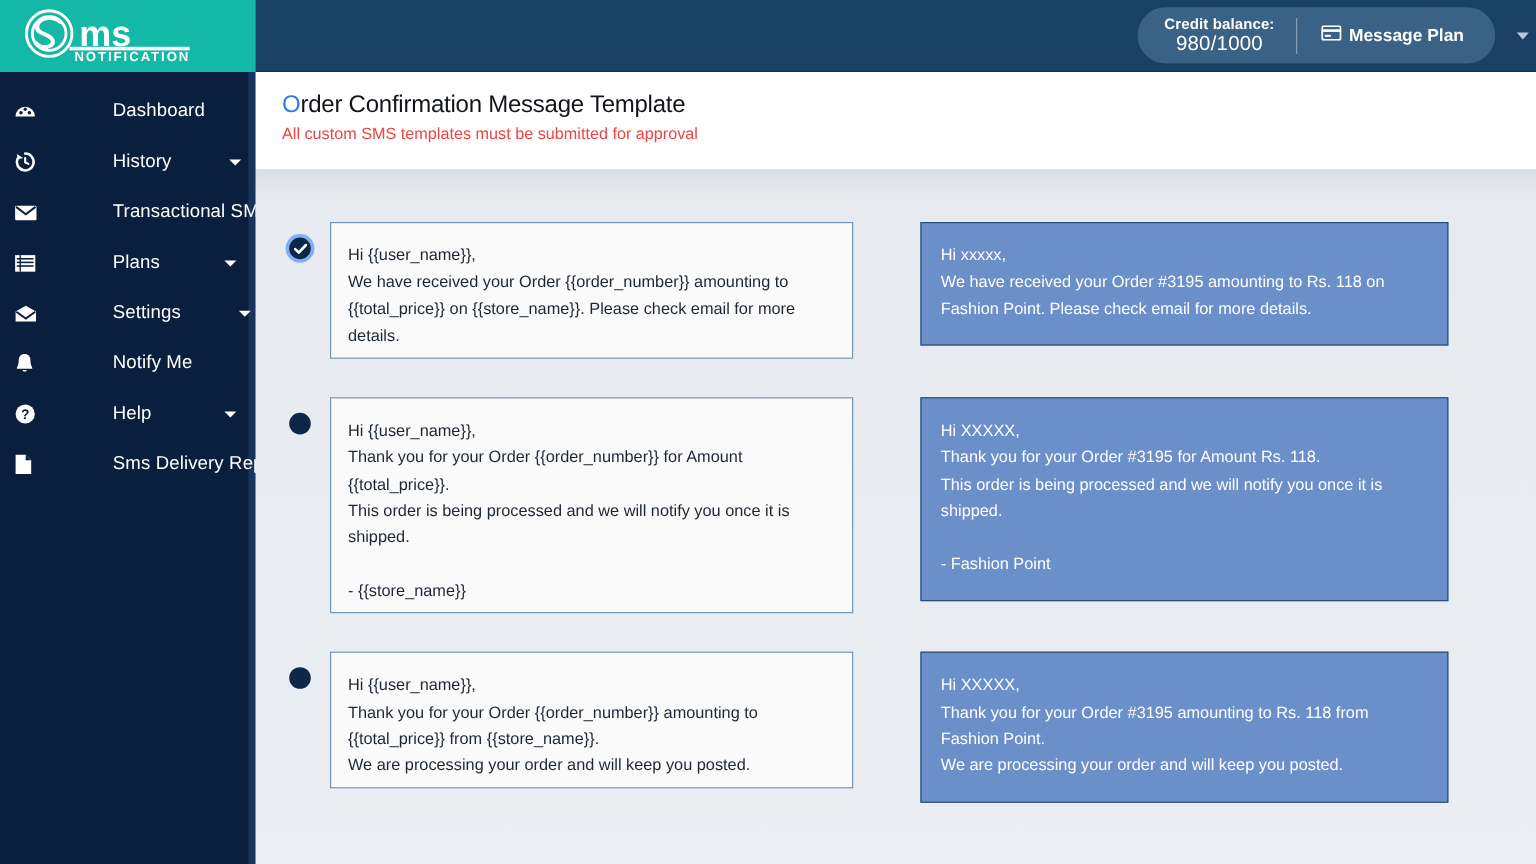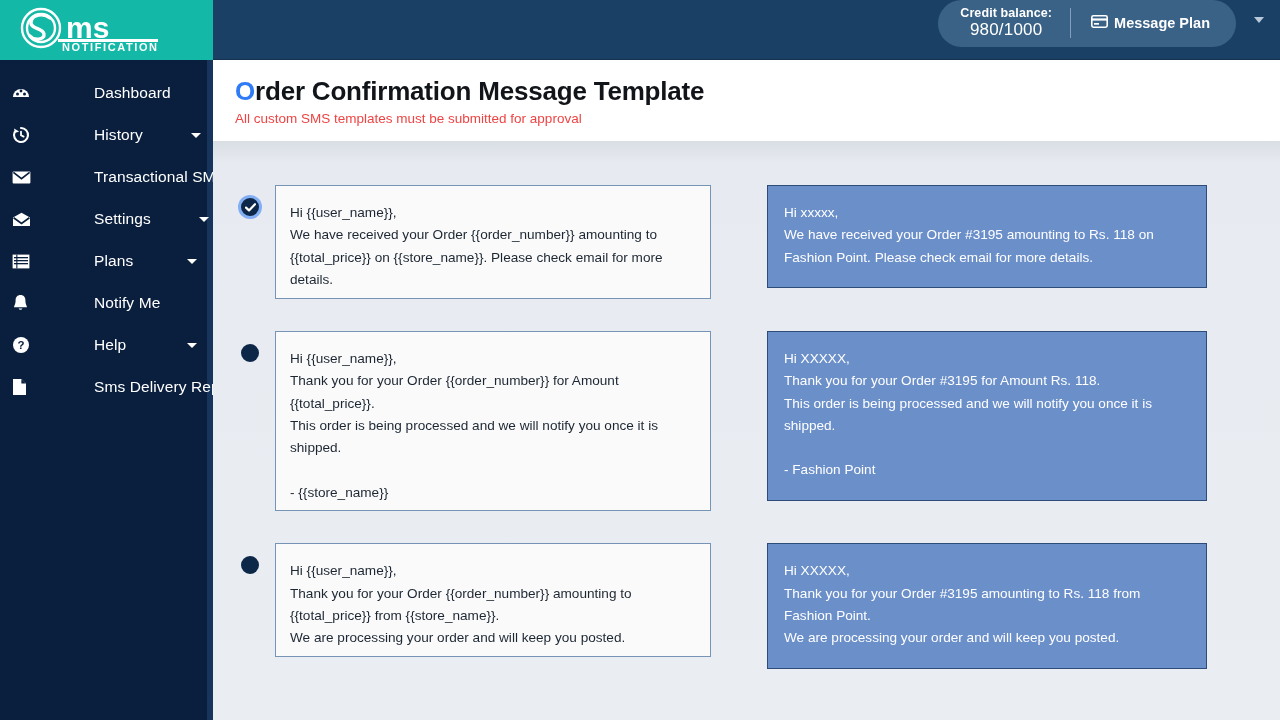--- a/index.html
+++ b/index.html
@@ -17,22 +17,22 @@
     border-bottom:1px solid #14314f;
   }
   .logo-zone {
     width:213px; height:60px; background:#14b8a6;
     display:flex; align-items:center; padding-left:14px;
   }
   .logo { display:flex; align-items:flex-end; }
   .logo svg { display:block; }
 
   .topbar-right {
-    margin-left:auto; display:flex; 
-    padding-right:10px; height:60px;
+    margin-left:auto; display:flex; align-items:center;
+    height:60px;
   }
   .credit-pill {
     display:flex; align-items:center; height:47px;
     background:#3a6186; border-radius:24px; overflow:hidden;
   }
   .credit-block {
     padding:0 18px 0 22px; text-align:center; color:#ffffff;
     line-height:1.12;
   }
   .credit-label { font-size:12.5px; font-weight:700; letter-spacing:.1px; }
@@ -78,21 +78,21 @@
     border-left:5px solid transparent;border-right:5px solid transparent;
     border-top:5.5px solid #ffffff;
   }
 
   
   .page-head {
     position:absolute; left:213px; top:60px; width:1067px; height:81px;
     background:#ffffff; padding:16px 0 0 22px;
   }
   .page-title {
-    font-size:26px; font-weight:700; color:#111418; letter-spacing:-.2px;
+    font-size:20px; font-weight:400; color:#111418; letter-spacing:-.2px;
     line-height:1.18;
   }
   .page-title .accent { color:#2f7bf6; }
   .page-sub { font-size:13.5px; color:#ef4444; margin-top:4px; }
 
   
   .content {
     position:absolute; left:213px; top:141px; width:1067px; height:579px;
     background:linear-gradient(180deg,#d9dee5 0%,#e7eaf0 22px,#eaedf2 100%);
     overflow:hidden; padding:44px 0 0 0;
@@ -204,47 +204,47 @@
           <rect x="0.6" y="1.4" width="17.8" height="12.2" rx="1" fill="#ffffff"></rect>
           <path d="M1.4 2.4 L9.5 8.6 L17.6 2.4" fill="none" stroke="#0a1f3d" stroke-width="1.7"></path>
         </svg>
       </span>
       <span class="nav-label">Transactional SMS</span>
       <span class="nav-chev"></span>
     </div>
 
     <div class="nav-item">
       <span class="nav-ico">
-        <svg width="19" height="15" viewBox="0 0 19 15">
-          <path d="M1 5.6 L9.5 0.8 L18 5.6 V14 H1 Z" fill="#ffffff"></path>
-          <path d="M1.6 5.8 L9.5 11.4 L17.4 5.8" fill="none" stroke="#0a1f3d" stroke-width="1.7"></path>
-        </svg>
-      </span>
-      <span class="nav-label">Settings</span>
-      <span class="nav-chev"></span>
-    </div>
-
-    <div class="nav-item">
-      <span class="nav-ico">
         <svg width="18" height="15" viewBox="0 0 18 15">
           <rect x="0.6" y="0.6" width="16.8" height="13.8" fill="#ffffff"></rect>
           <g fill="#0a1f3d">
             <rect x="2" y="3" width="14" height="1.3"></rect>
             <rect x="2" y="6" width="14" height="1.3"></rect>
             <rect x="2" y="9" width="14" height="1.3"></rect>
           </g>
           <rect x="4.3" y="0.6" width="1.1" height="13.8" fill="#0a1f3d"></rect>
         </svg>
       </span>
       <span class="nav-label">Plans</span>
       <span class="nav-chev"></span>
     </div>
 
     <div class="nav-item">
       <span class="nav-ico">
+        <svg width="19" height="15" viewBox="0 0 19 15">
+          <path d="M1 5.6 L9.5 0.8 L18 5.6 V14 H1 Z" fill="#ffffff"></path>
+          <path d="M1.6 5.8 L9.5 11.4 L17.4 5.8" fill="none" stroke="#0a1f3d" stroke-width="1.7"></path>
+        </svg>
+      </span>
+      <span class="nav-label">Settings</span>
+      <span class="nav-chev"></span>
+    </div>
+
+    <div class="nav-item">
+      <span class="nav-ico">
         <svg width="17" height="18" viewBox="0 0 17 18">
           <path d="M8.5 1 C5.4 1 3.6 3.2 3.6 6.2 C3.6 10.6 2 11.8 2 13.2 H15 C15 11.8 13.4 10.6 13.4 6.2 C13.4 3.2 11.6 1 8.5 1 Z" fill="#ffffff"></path>
           <path d="M6.6 14.4 A2 2 0 0 0 10.4 14.4 Z" fill="#ffffff"></path>
         </svg>
       </span>
       <span class="nav-label">Notify Me</span>
     </div>
 
     <div class="nav-item">
       <span class="nav-ico">

